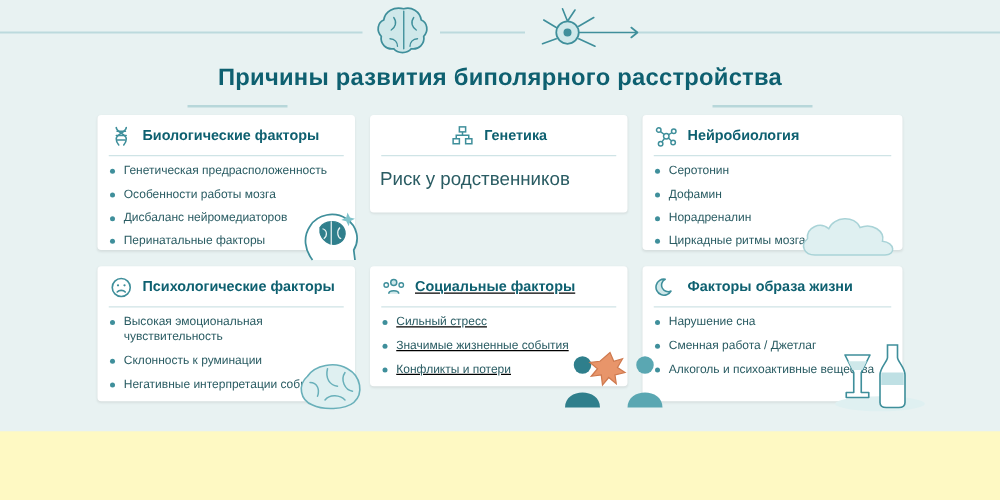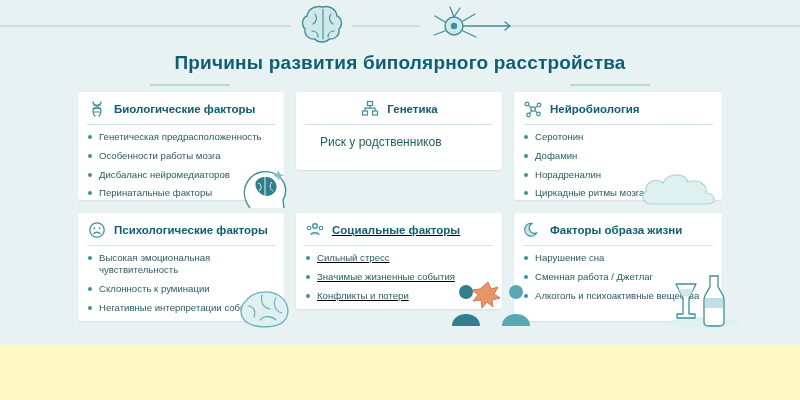--- a/index.html
+++ b/index.html
@@ -108,22 +108,22 @@
     content: "";
     position: absolute;
     left: 0;
     top: 4px;
     width: 4px;
     height: 4px;
     border-radius: 50%;
     background: #3f8f9b;
   }
   .genetics-body {
-    padding: 2px 12px 8px 24px;
-    font-size: 12px;
+    padding: 2px 12px 8px 8px;
+    font-size: 15px;
     color: #2a5c63;
     line-height: 1.5;
   }
   .genetics-body .em {
     font-weight: bold;
     color: #0e6070;
   }
   .art {
     position: absolute;
     pointer-events: none;

